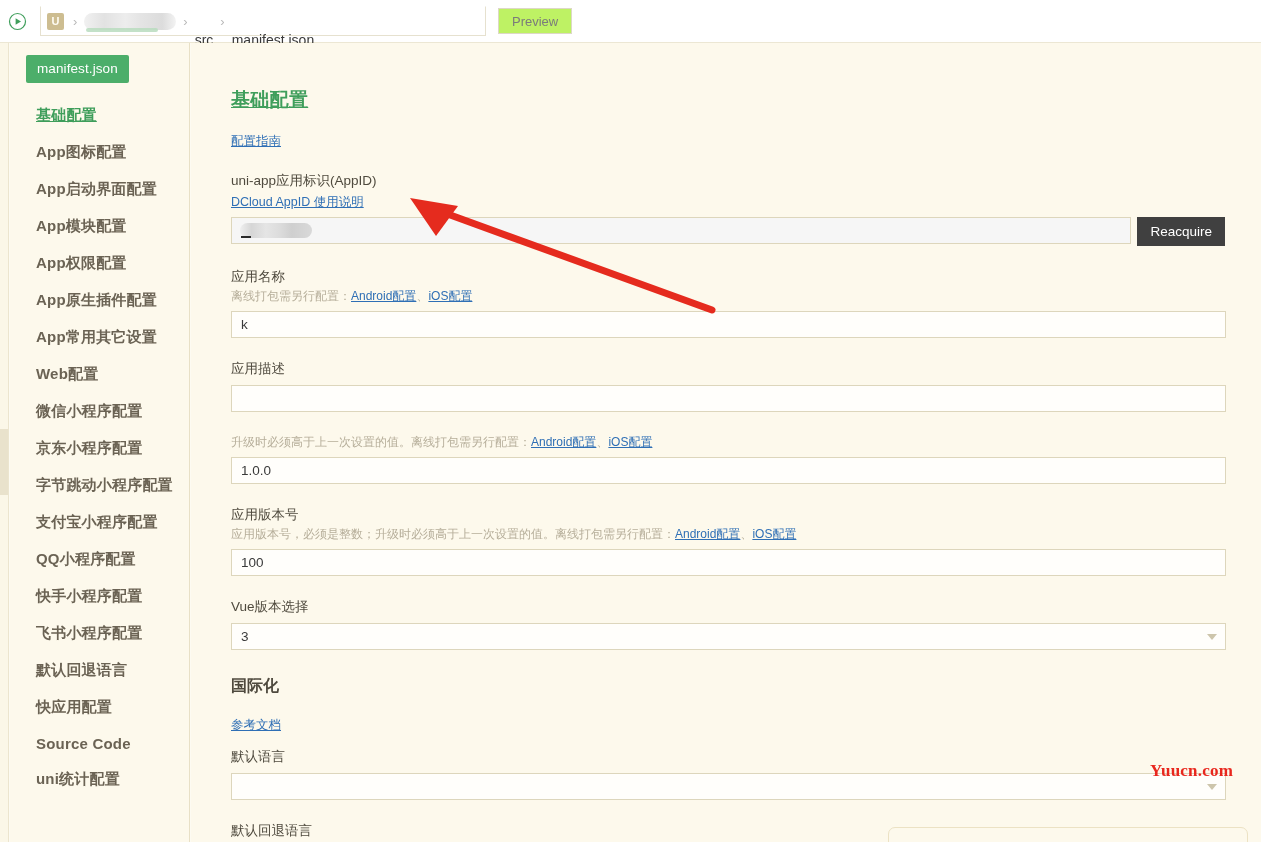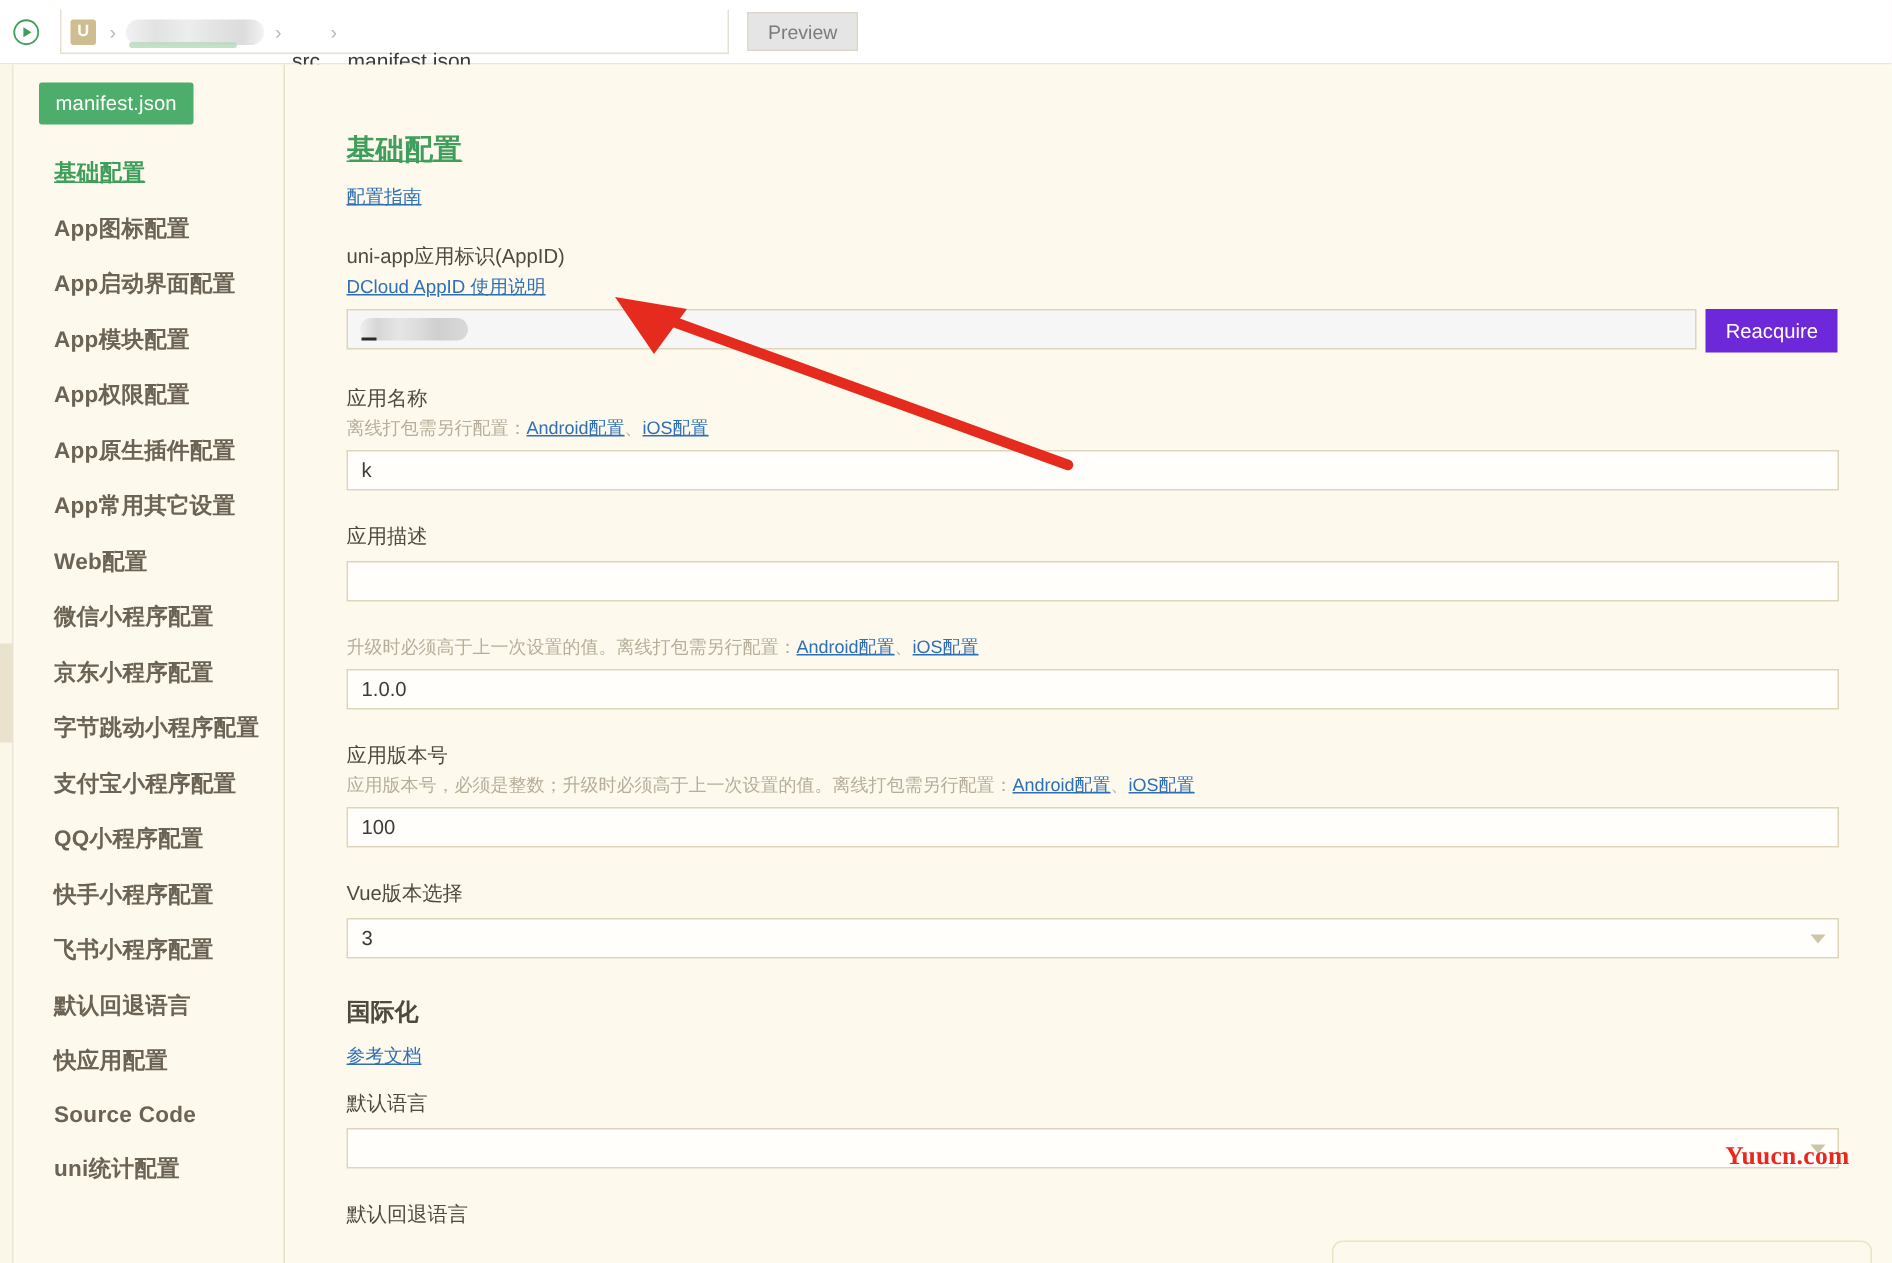--- a/index.html
+++ b/index.html
@@ -78,21 +78,21 @@
     font-family: inherit; font-size: 14px; color: #4a4a4a;
     flex: 1 1 auto; height: 26px;
   }
   .filename-input::placeholder { color: #b3b3b3; }
   .filter-icon { flex: 0 0 24px; display: flex; align-items: center; justify-content: center; margin-left: 4px; }
   .preview-btn {
     margin-left: 12px; margin-right: 10px;
     flex: 0 0 auto;
     height: 26px; padding: 0 13px;
     border: 1px solid #ddd8c6;
-    background: #e5e5e5;
+    background: #bef264;
     color: #7b7b7b; font-size: 13px;
     font-family: inherit;
     display: flex; align-items: center;
     cursor: pointer;
   }
 
   
   .gutter {
     position: absolute; top: 43px; left: 0;
     width: 9px; height: 799px;
@@ -146,21 +146,21 @@
   }
   .section-title {
     font-size: 19px; font-weight: bold;
     color: #3f9e5b;
     text-decoration: underline;
     margin: 0;
     letter-spacing: .3px;
   }
   .doc-link {
     display: inline-block;
-    margin-top: 10px;
+    margin-top: 20px;
     font-size: 12.5px;
     color: #2f6fb5;
     text-decoration: underline;
     cursor: pointer;
   }
   .field { margin-top: 22px; }
   .field-label {
     font-size: 13.5px;
     color: #4f4a3e;
     margin-bottom: 2px;
@@ -210,21 +210,21 @@
     background: linear-gradient(90deg,#efefef 0%,#d6d6d6 16%,#e5e5e5 36%,#dcdcdc 55%,#cfcfcf 72%,#d9d9d9 100%);
   }
   .appid-cursor {
     position: absolute; left: 9px; top: 18px;
     width: 10px; height: 1.5px; background: #2b2b2b;
   }
   .reacquire-btn {
     margin-left: 6px;
     height: 29px;
     padding: 0 13px;
-    background: #6d28d9;
+    background: #404040;
     color: #ffffff;
     border: none;
     font-family: inherit; font-size: 13.5px;
     cursor: pointer;
     display: flex; align-items: center;
   }
 
   .sub-title {
     font-size: 16px; font-weight: bold;
     color: #4f4a3e;

